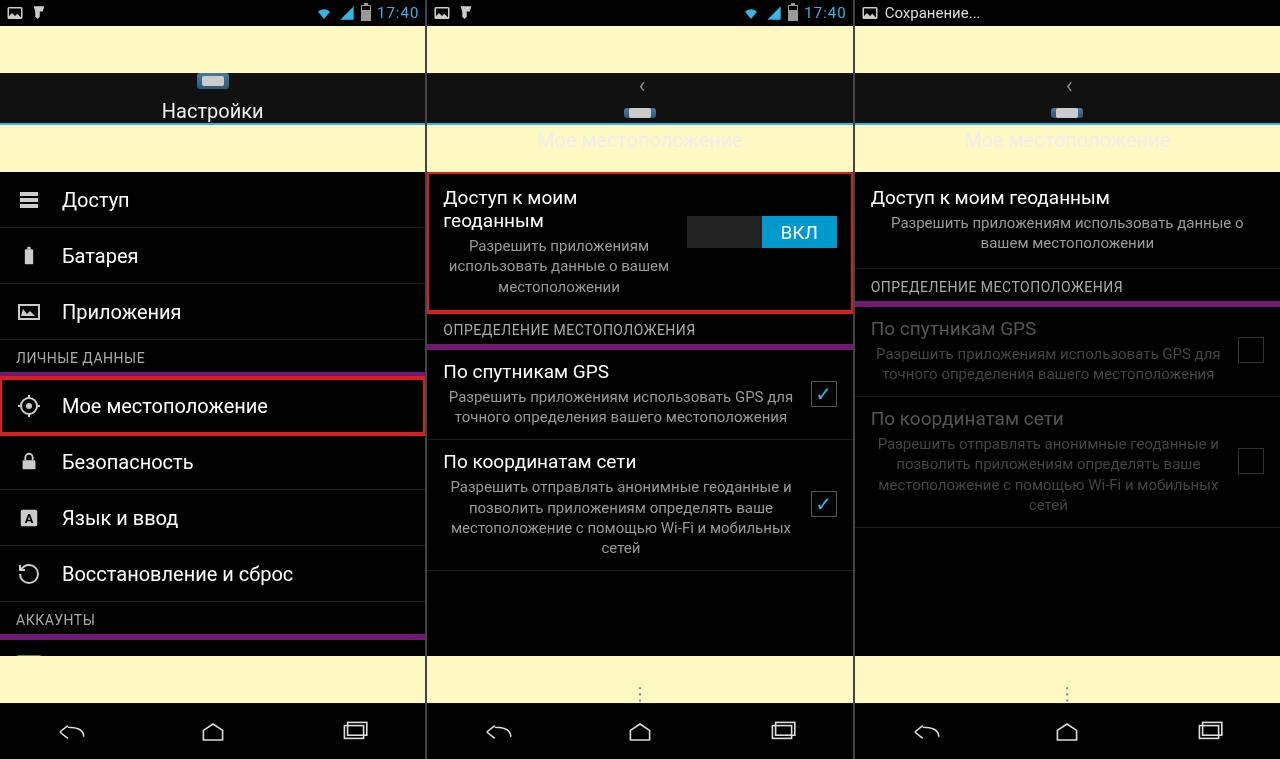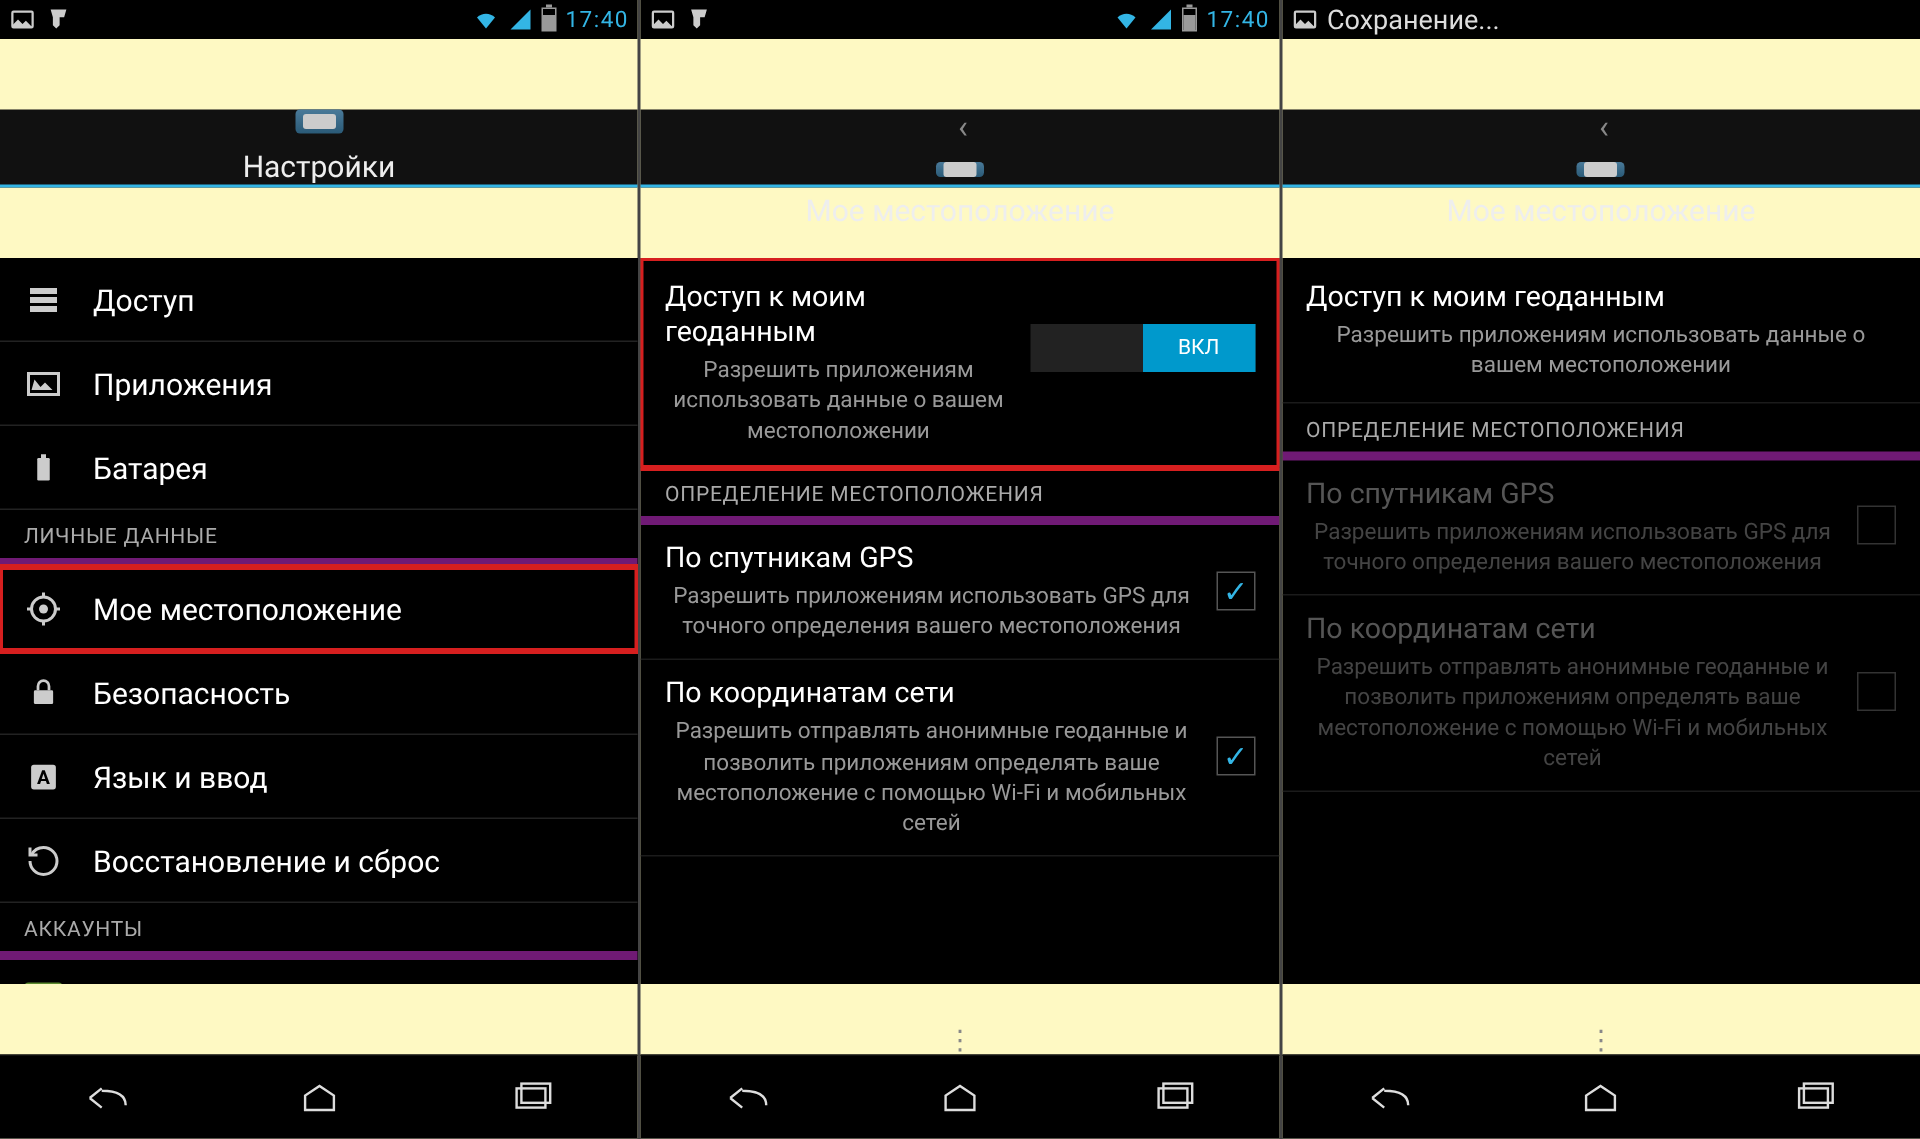--- a/index.html
+++ b/index.html
@@ -131,21 +131,21 @@
   display: flex;
   position: relative;
   flex-shrink: 0;
 }
 .toggle .knob {
   width: 50%;
   height: 100%;
   display: flex;
   align-items: center;
   justify-content: center;
-  font-size: 14px;
+  font-size: 19px;
 }
 .toggle.on .knob-on { background: #0099cc; color: #fff; margin-left: auto; }
 .toggle.off .knob-off { background: #555; color: #ccc; }
 .checkbox {
   width: 26px; height: 26px;
   border: 1px solid #555;
   display: flex; align-items: center; justify-content: center;
   color: #33b5e5;
   font-size: 20px;
   flex-shrink: 0;
@@ -220,35 +220,35 @@
           <svg viewBox="0 0 24 24" width="24" height="24" fill="#ccc">
             <rect x="3" y="4" width="18" height="4"></rect>
             <rect x="3" y="10" width="18" height="4"></rect>
             <rect x="3" y="16" width="18" height="4"></rect>
           </svg>
         </span>
       <span class="row-label">Доступ</span>
     </div>
     <div class="row">
       <span class="row-icon">
+          <svg viewBox="0 0 24 24" width="20" height="24" fill="#ccc">
+            <rect x="7" y="4" width="10" height="18" rx="1"></rect>
+            <rect x="10" y="1" width="4" height="3"></rect>
+          </svg>
+        </span>
+      <span class="row-label">Батарея</span>
+    </div>
+    <div class="row">
+      <span class="row-icon">
           <svg viewBox="0 0 24 24" width="24" height="24" fill="#ccc">
             <rect x="2" y="5" width="20" height="14" fill="none" stroke="#ccc" stroke-width="2"></rect>
             <path d="M6 9l4 5 3-3 5 5H4z" fill="#ccc"></path>
           </svg>
         </span>
       <span class="row-label">Приложения</span>
-    </div>
-    <div class="row">
-      <span class="row-icon">
-          <svg viewBox="0 0 24 24" width="20" height="24" fill="#ccc">
-            <rect x="7" y="4" width="10" height="18" rx="1"></rect>
-            <rect x="10" y="1" width="4" height="3"></rect>
-          </svg>
-        </span>
-      <span class="row-label">Батарея</span>
     </div>
 
     <div class="section-header">ЛИЧНЫЕ ДАННЫЕ</div>
 
     <div class="row highlight-red">
       <span class="row-icon">
           <svg viewBox="0 0 24 24" width="24" height="24" fill="#ccc">
             <circle cx="12" cy="12" r="8" fill="none" stroke="#ccc" stroke-width="2"></circle>
             <circle cx="12" cy="12" r="3"></circle>
             <path d="M12 1v3M12 20v3M1 12h3M20 12h3" stroke="#ccc" stroke-width="2"></path>
@@ -411,21 +411,21 @@
 
 <div class="screen">
   <div class="statusbar">
     <div class="status-left">
       <span class="st-ic">
           <svg viewBox="0 0 24 24" fill="#ccc">
             <rect x="3" y="5" width="18" height="14" rx="1" fill="none" stroke="#ccc" stroke-width="2"></rect>
             <path d="M3 17l5-5 4 4 3-3 6 6H3z"></path>
           </svg>
         </span>
-      <span style="color:#ddd;font-size:18px;">Сохранение...</span>
+      <span style="color:#ddd;font-size:15px;">Сохранение...</span>
     </div>
     <div class="status-right"></div>
   </div>
 
   <div class="titlebar">
     <span class="back-caret">‹</span>
     <span class="settings-icon"></span>
     <span class="label">Мое местоположение</span>
   </div>
 

